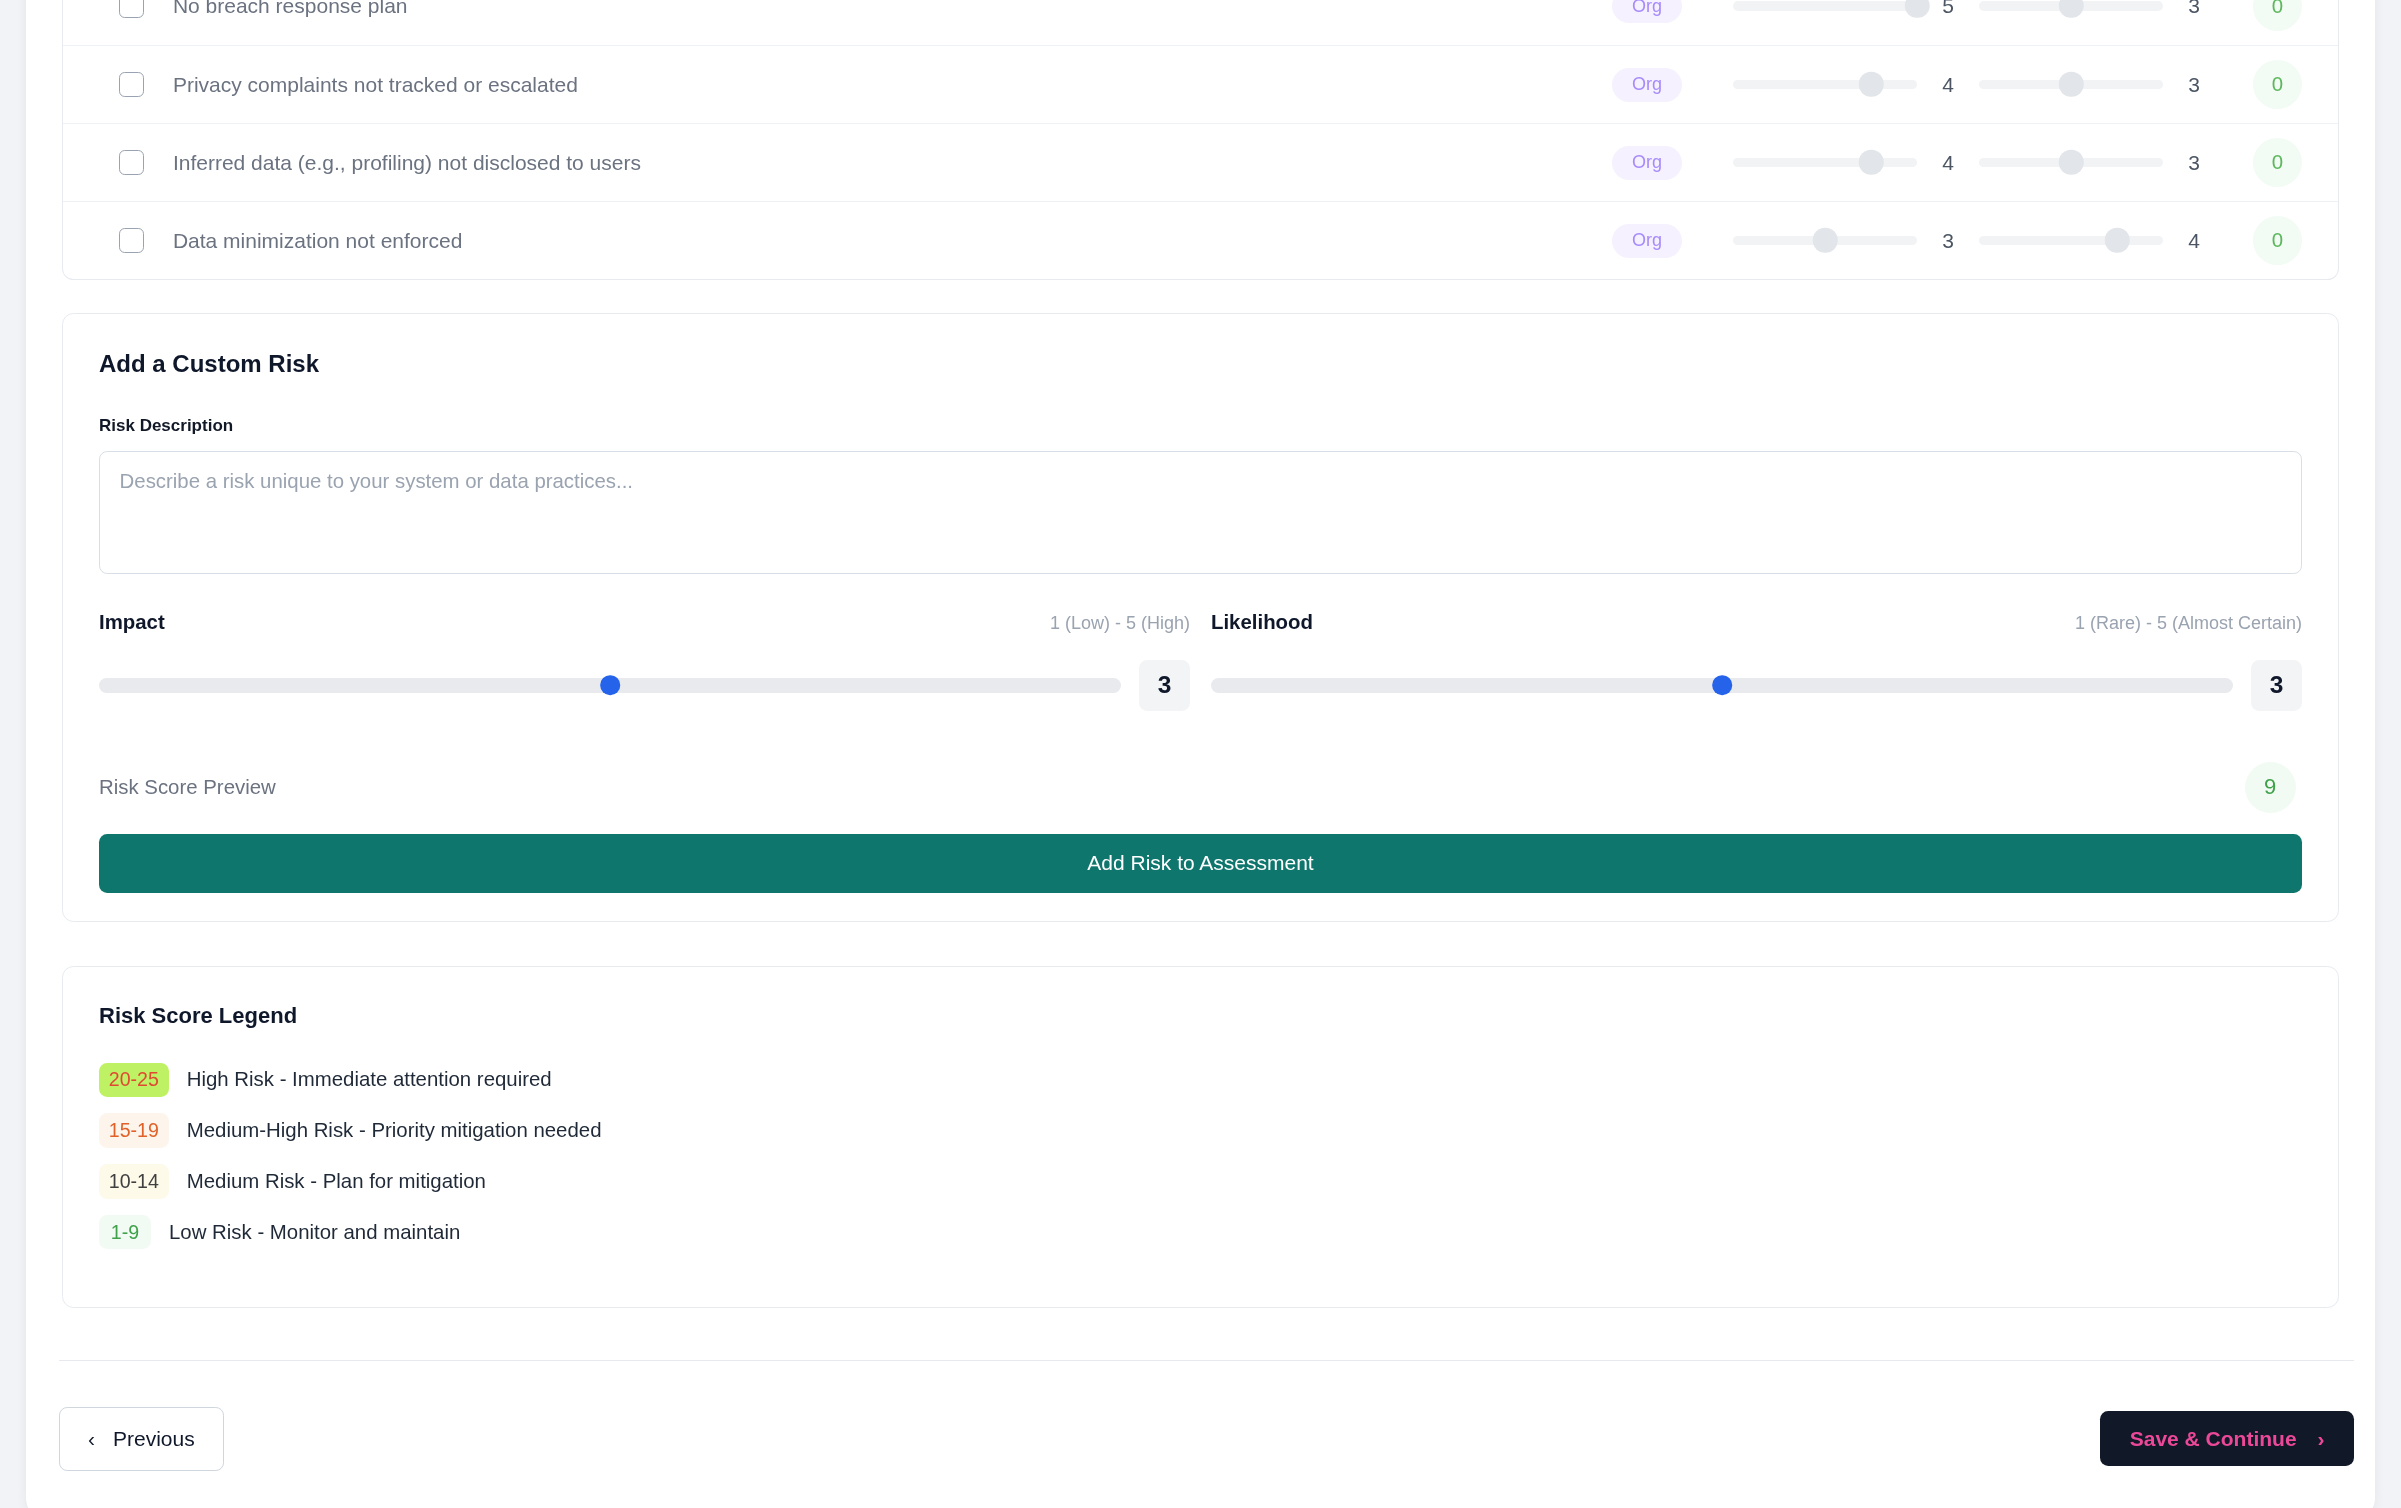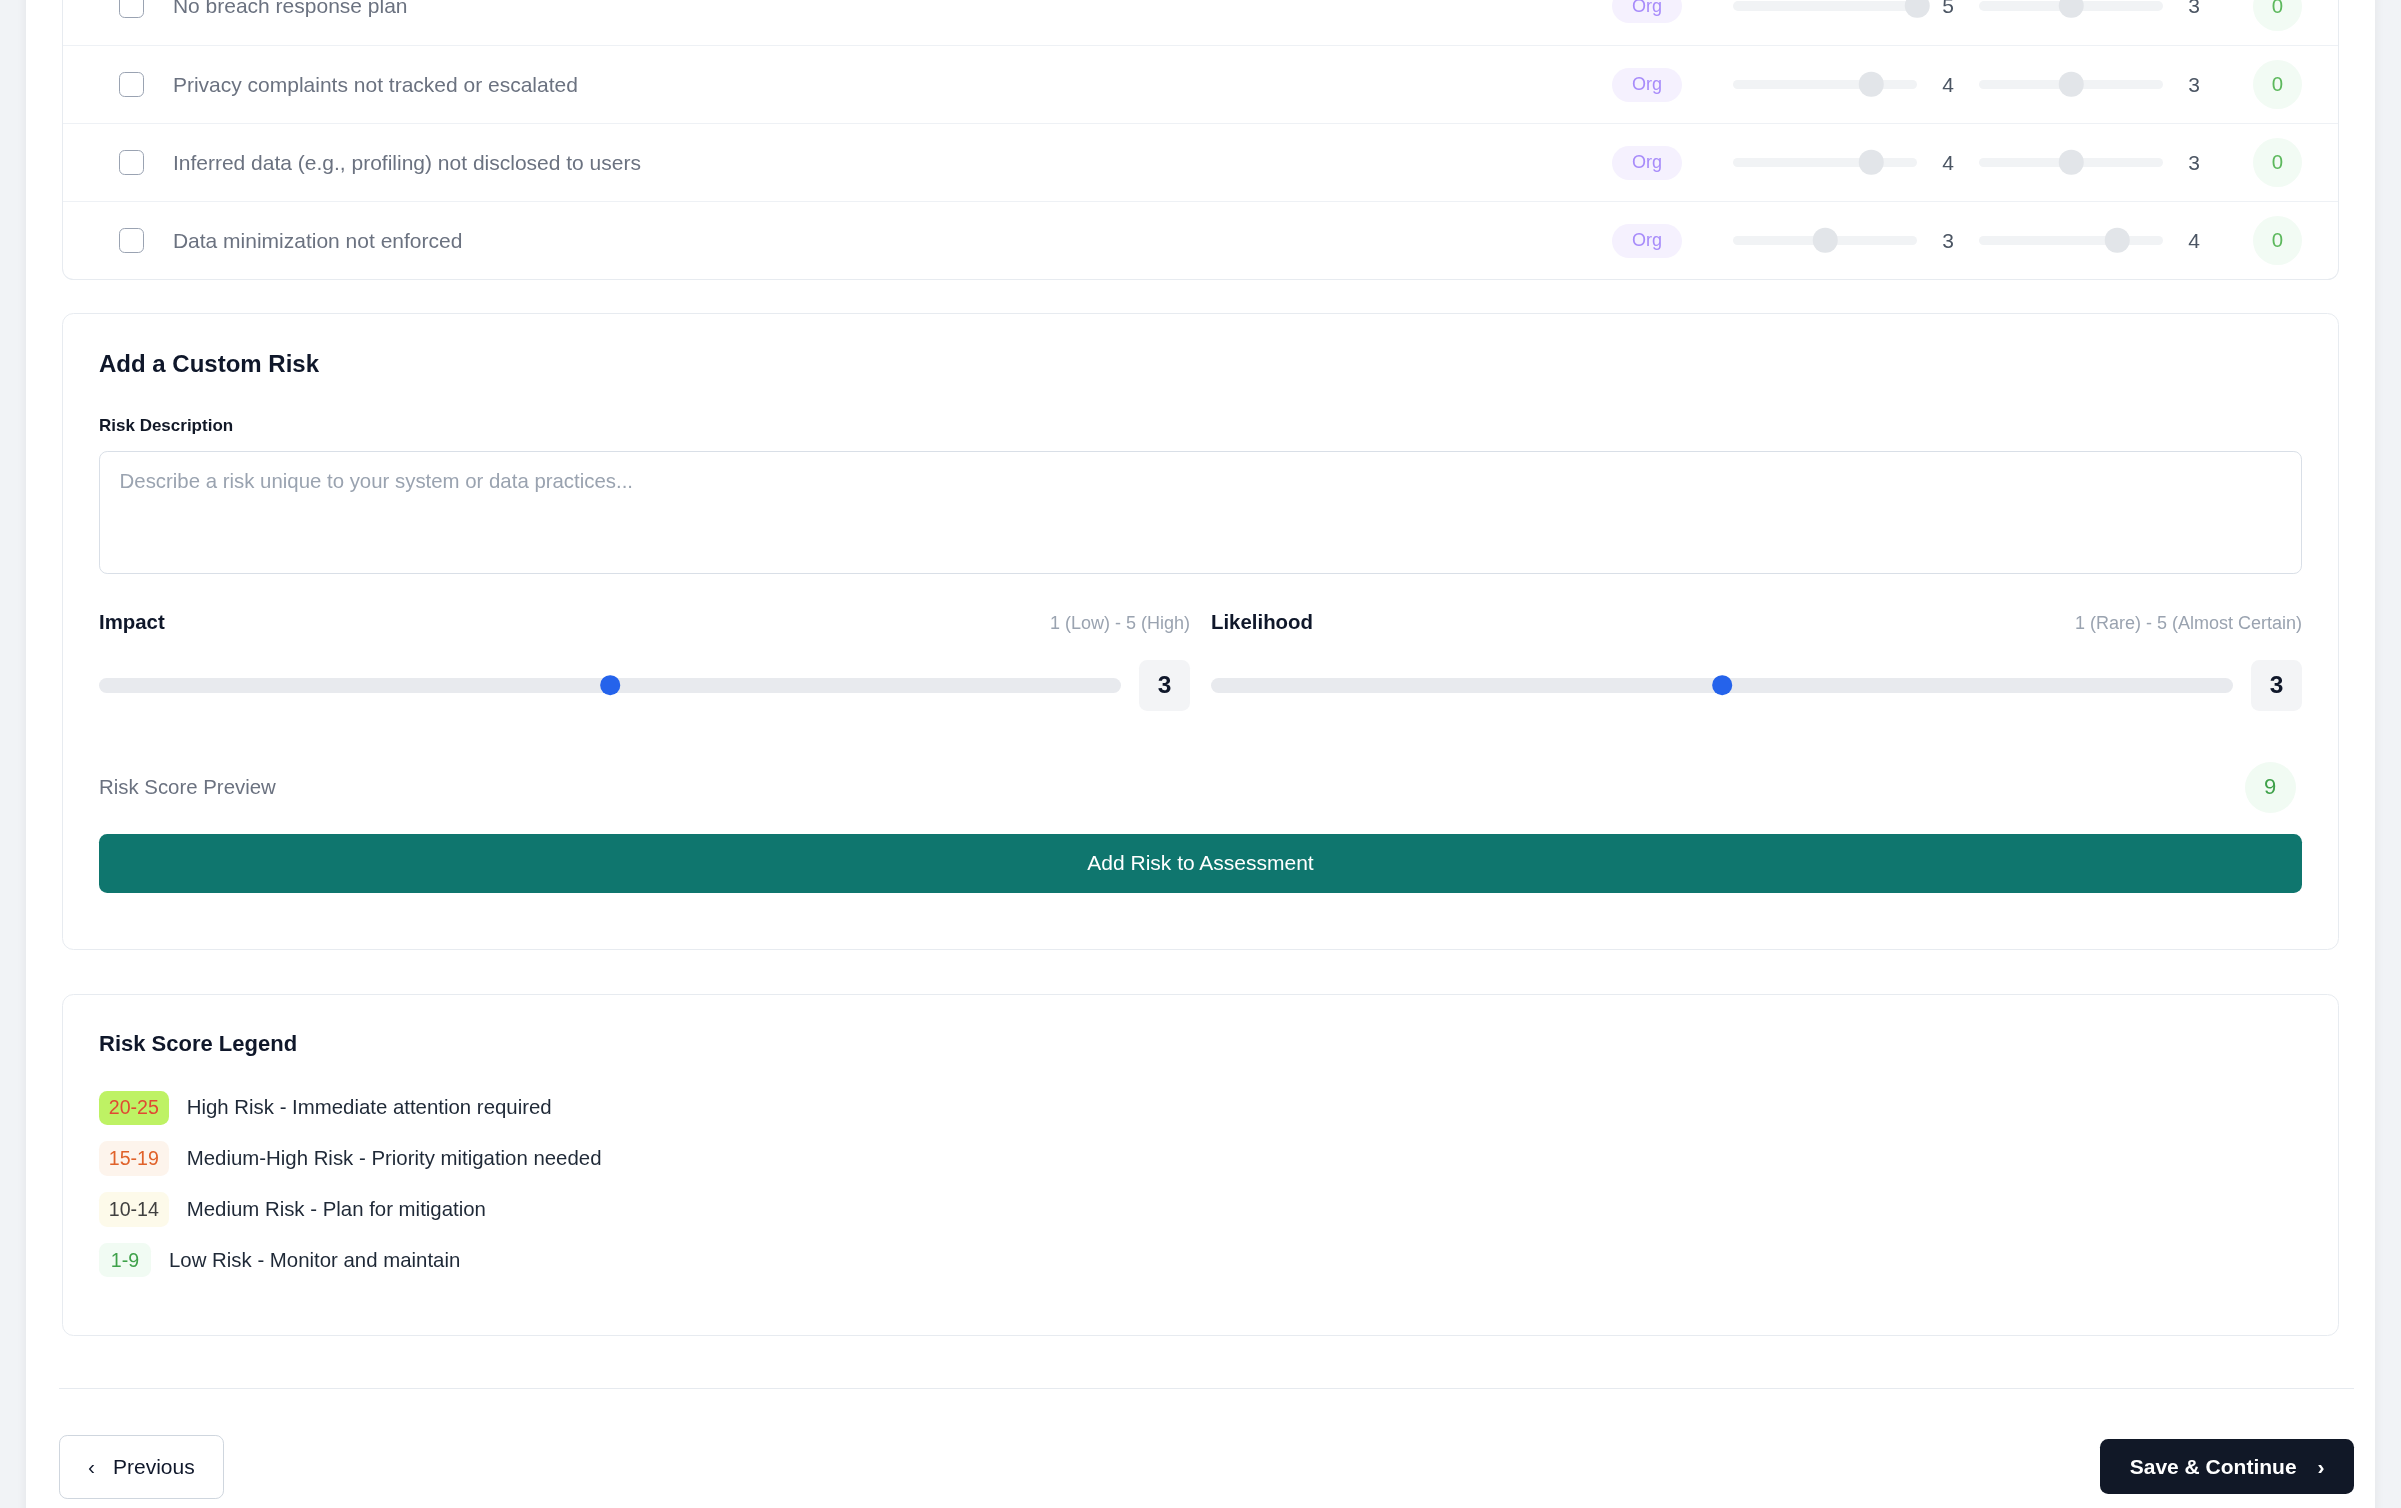--- a/index.html
+++ b/index.html
@@ -122,21 +122,21 @@
     justify-content: center;
   }
 
   
   .card {
     margin: 33px auto 0 auto;
     width: 2277px;
     background: #ffffff;
     border: 0.8px solid #e7ebf0;
     border-radius: 11.5px;
-    padding: 36px 36px 56px 36px;
+    padding: 36px 36px 28px 36px;
   }
 
   .card-title {
     font-size: 24px;
     font-weight: 700;
     color: #0f172a;
     margin-bottom: 38px;
   }
 
   .field-label {
@@ -319,21 +319,21 @@
     display: flex;
     align-items: center;
     gap: 21px;
     height: 55px;
     padding: 0 29.4px;
     background: #111827;
     border: none;
     border-radius: 8.2px;
     font-size: 21px;
     font-weight: 600;
-    color: #ffffff;
+    color: #ec4899;
     font-family: "Liberation Sans", sans-serif;
     cursor: pointer;
     margin-left: 48px;
   }
   .chev { font-size: 21px; line-height: 1; }
 </style>
 </head>
 <body>
 
 <div class="page">

